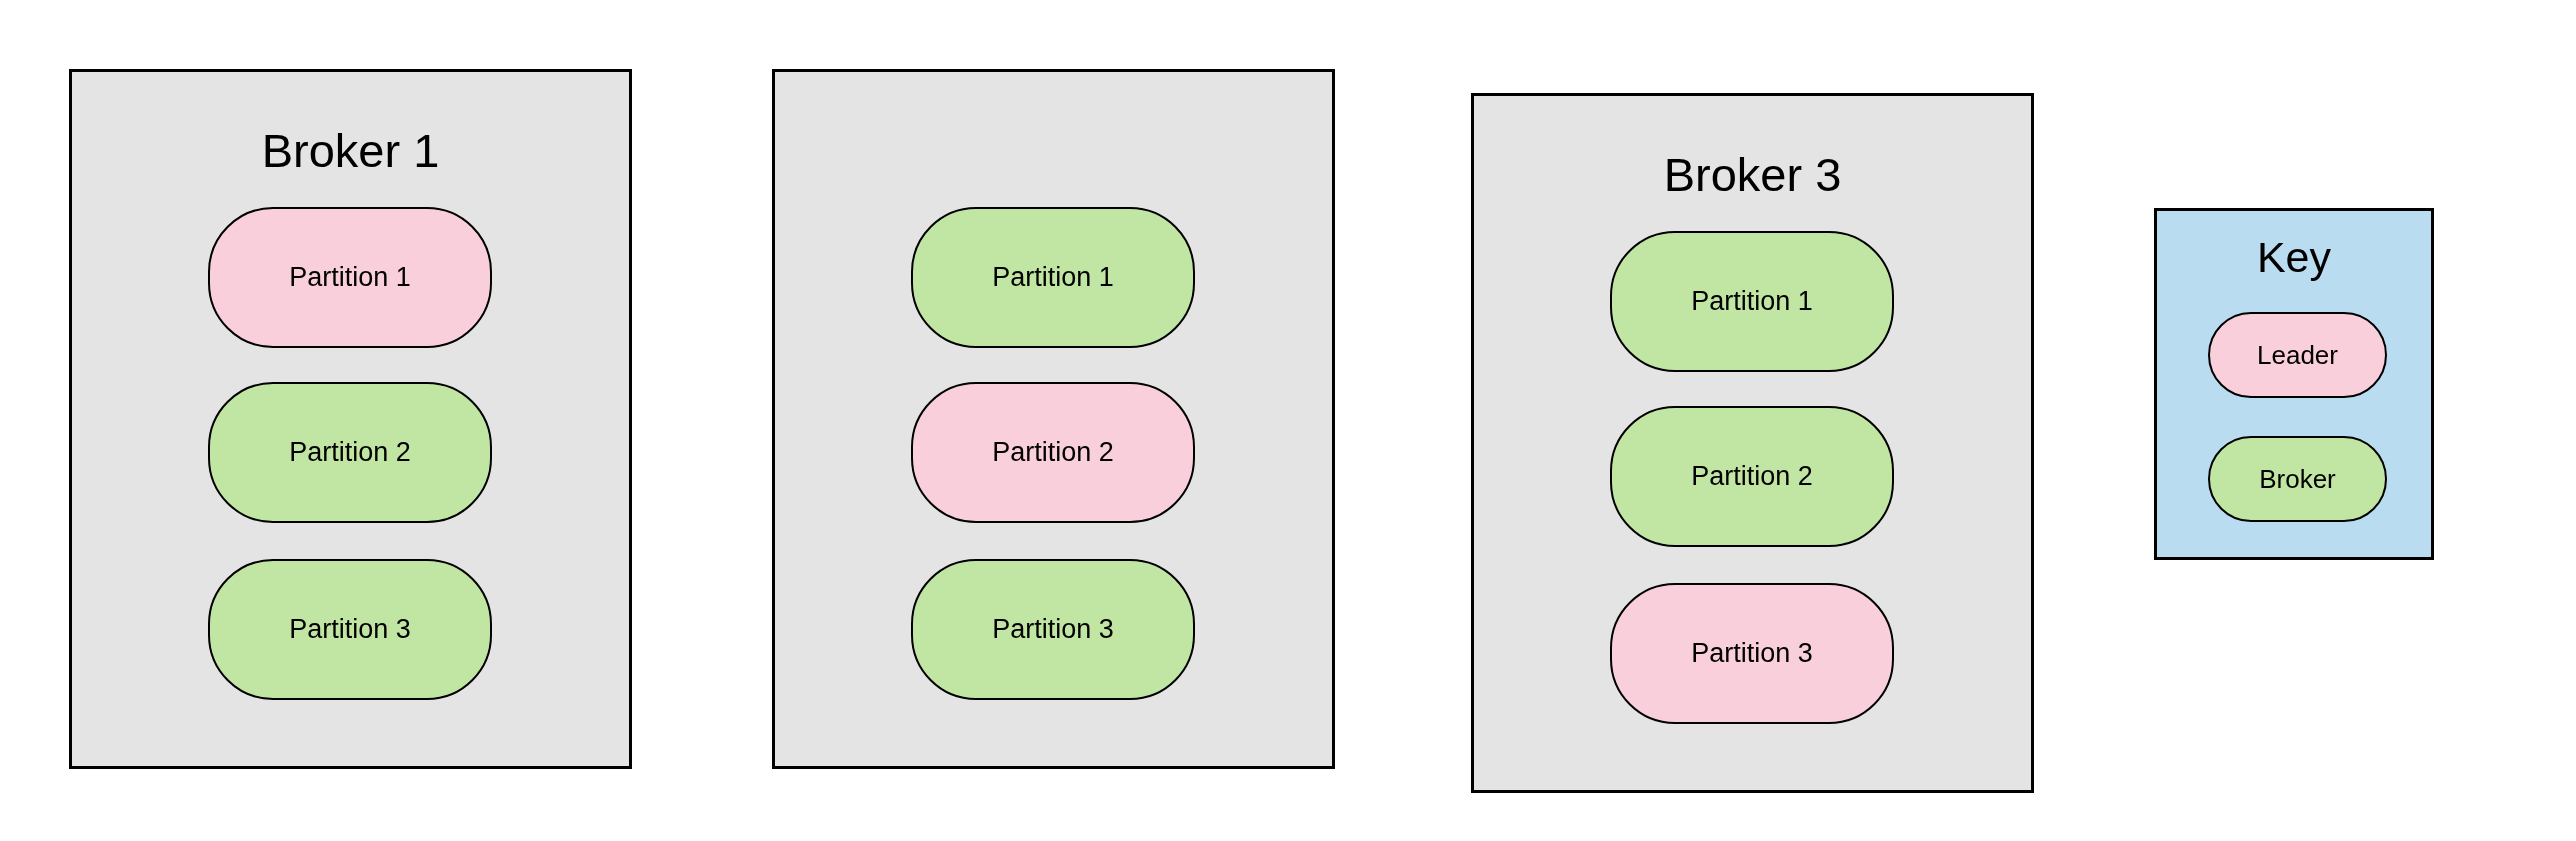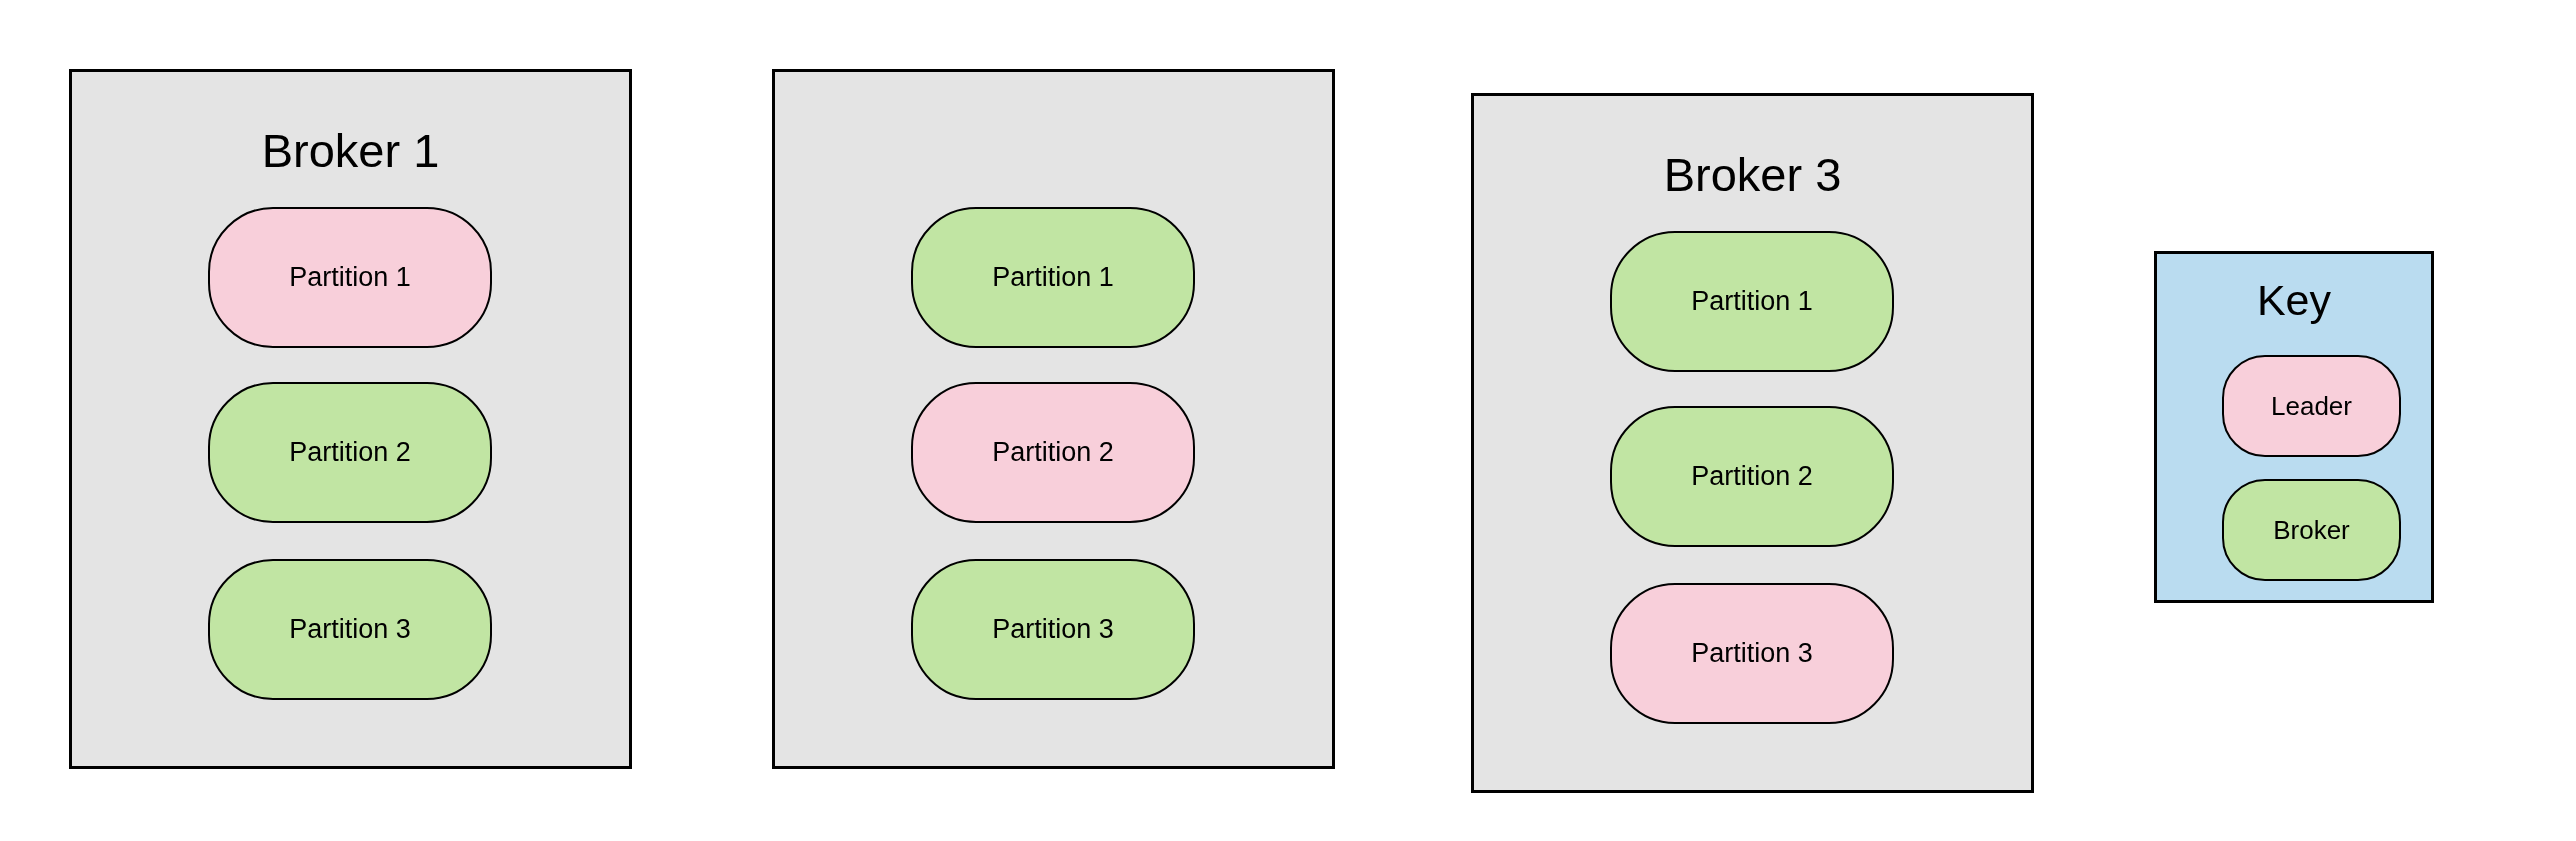--- a/index.html
+++ b/index.html
@@ -60,37 +60,36 @@
   .pill.replica { background: var(--replica, #C1E5A3); }
   .key-box {
     position: absolute;
     left: 2154px;
     top: 208px;
     width: 280px;
     height: 352px;
     box-sizing: border-box;
     background: var(--key-bg, #BADCF0);
     border: 3.7px solid var(--stroke, #000000);
-    margin-top: 43px;
   }
   .key-title {
     position: absolute;
     top: 20.6px;
     left: 0;
     width: 100%;
     text-align: center;
     font-size: 43px;
     line-height: 50px;
     white-space: nowrap;
   }
   .key-pill {
     position: absolute;
-    left: 65px;
+    left: 51px;
     width: 179px;
-    height: 102px;
+    height: 86px;
     box-sizing: border-box;
     border: 2.8px solid var(--stroke, #000000);
     border-radius: 43px;
     display: flex;
     align-items: center;
     justify-content: center;
     font-size: 26px;
     white-space: nowrap;
   }
   .key-pill.k1 { top: 101px; }

